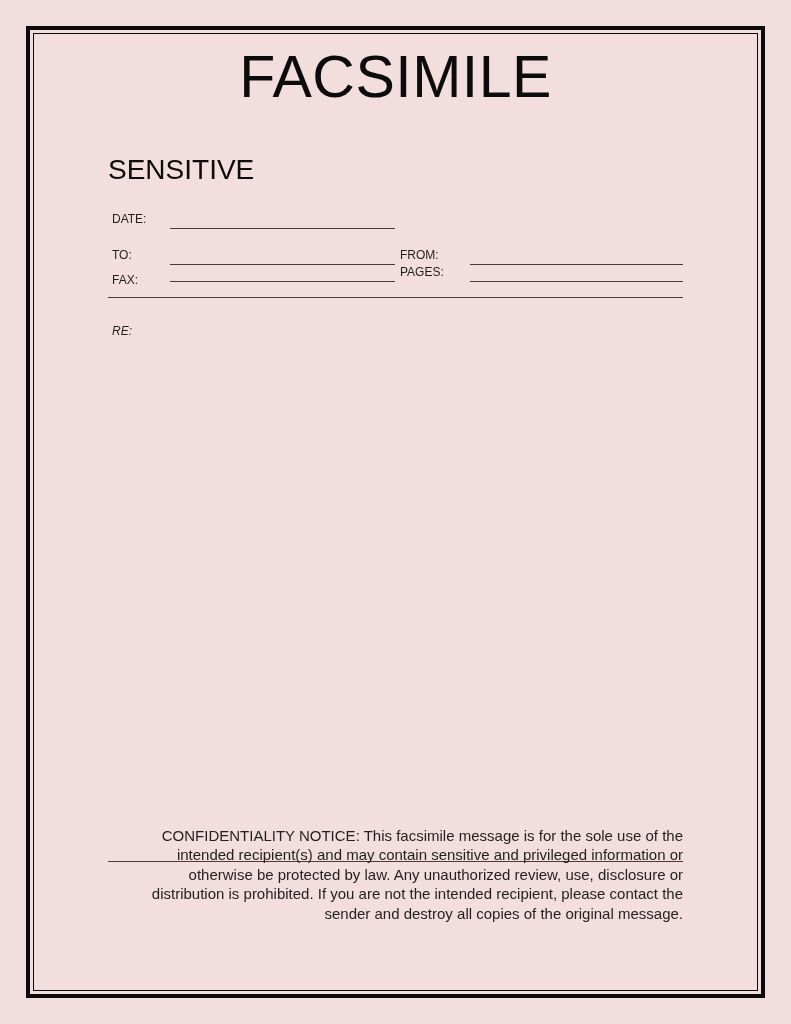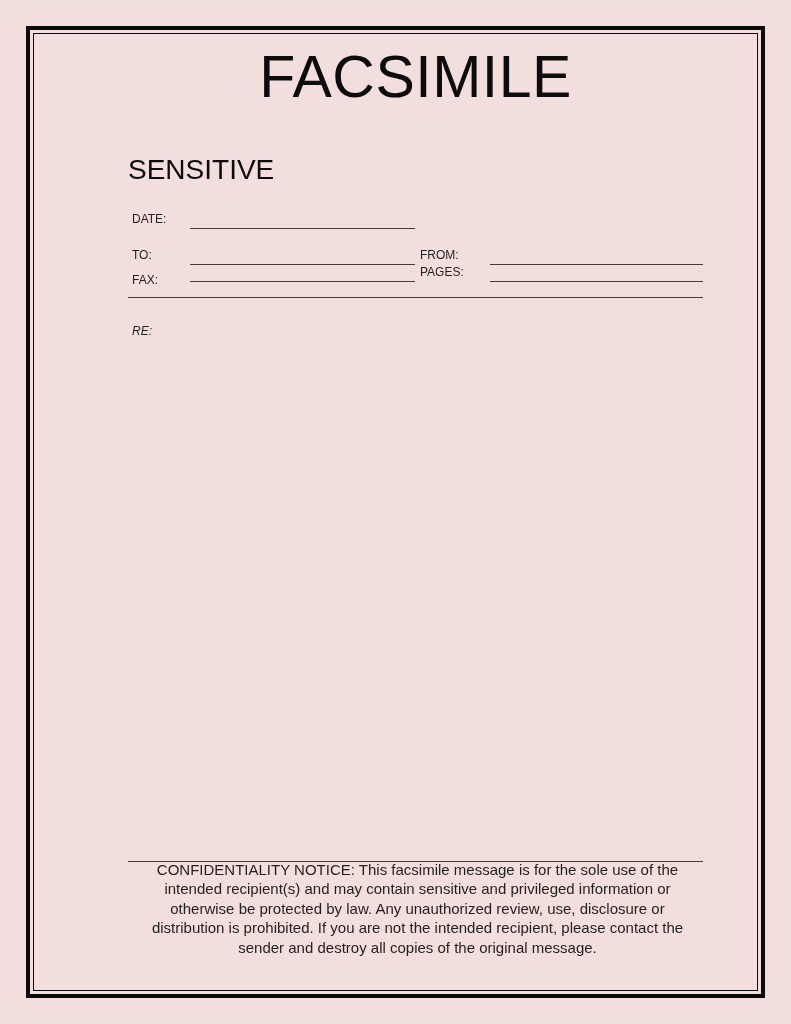--- a/index.html
+++ b/index.html
@@ -42,21 +42,20 @@
     border: 1px solid #0d0c0c;
     box-sizing: border-box;
   }
 
   .content {
     position: absolute;
     left: 108px;
     top: 0;
     width: 575px;
     height: 742px;
-    margin-left: 20px;
   }
 
   .doc-title {
     position: absolute;
     top: 47px;
     left: 0;
     width: 575px;
     text-align: center;
     font-size: 59px;
     line-height: 60px;
@@ -135,27 +134,27 @@
     left: 0;
     top: 861px;
     width: 575px;
     height: 0;
     border-bottom: 1px solid #4a3b3b;
   }
 
   .notice-text {
     position: absolute;
     left: 4px;
-    top: 860px;
+    top: 826px;
     width: 571px;
     font-size: 15px;
     line-height: 19.4px;
     color: #221f1f;
     margin: 0;
-    text-align: center;
+    text-align: right;
   }
 </style>
 </head>
 <body>
 
 <div class="page">
 
   <div class="frame-outer"></div>
   <div class="frame-inner"></div>
 

